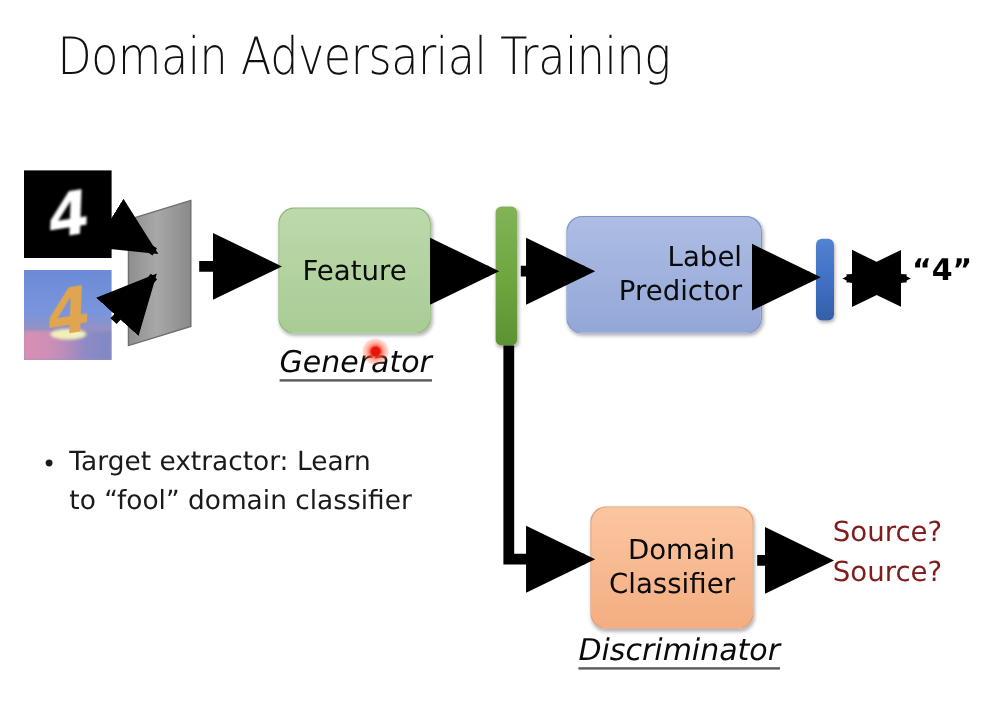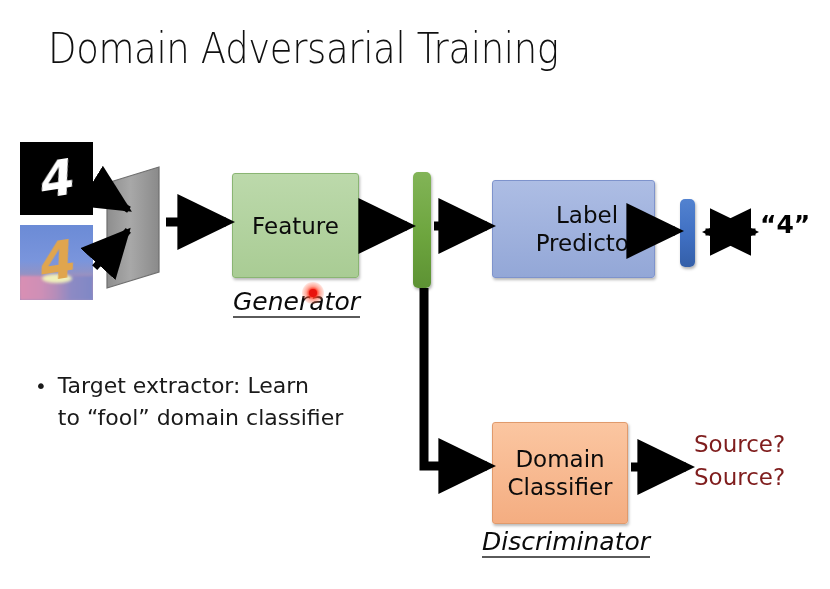--- a/index.html
+++ b/index.html
@@ -110,42 +110,42 @@
     left: 106px;
     top: 166px;
     width: 56px;
     height: 123px;
   }
   #input-plane svg { display: block; }
 
   
   .rbox {
     position: absolute;
-    border-radius: 3px;
+    border-radius: 13px;
     display: flex;
     align-items: center;
     justify-content: center;
-    text-align: center;
+    text-align: right;
     font-size: 23px;
     line-height: 28px;
     color: #0b0b0b;
     font-family: "DejaVu Sans", sans-serif;
     font-weight: 400;
     box-shadow: 1px 2px 3px rgba(0,0,0,0.28);
   }
   #feature-extractor-box {
     left: 232px;
     top: 173px;
     width: 125px;
     height: 103px;
     background: linear-gradient(180deg,#bcd9ab 0%, #a9cc94 100%);
     border: 1px solid #8ab573;
   }
   #label-predictor-box {
-    left: 492px;
+    left: 472px;
     top: 180px;
     width: 134px;
     height: 96px;
     background: linear-gradient(180deg,#adbde4 0%, #93a7d7 100%);
     border: 1px solid #7e93cc;
     padding-left: 27px;
   }
   #domain-classifier-box {
     left: 492px;
     top: 422px;

